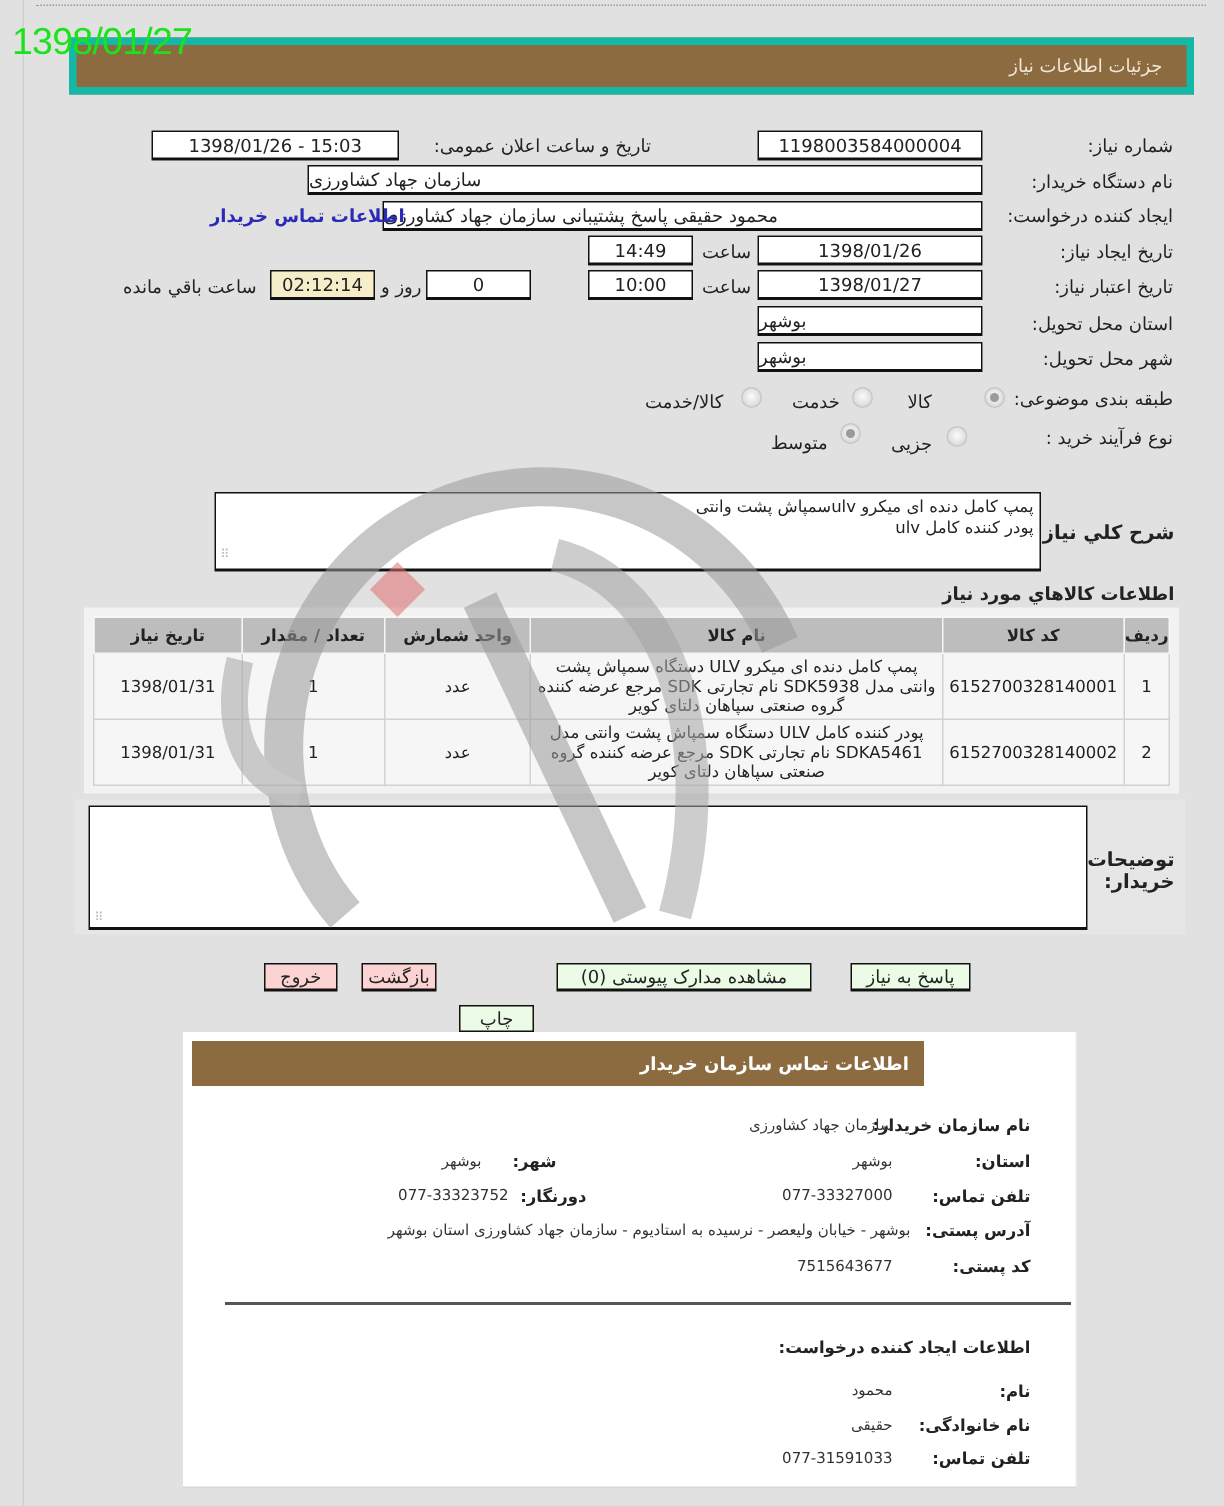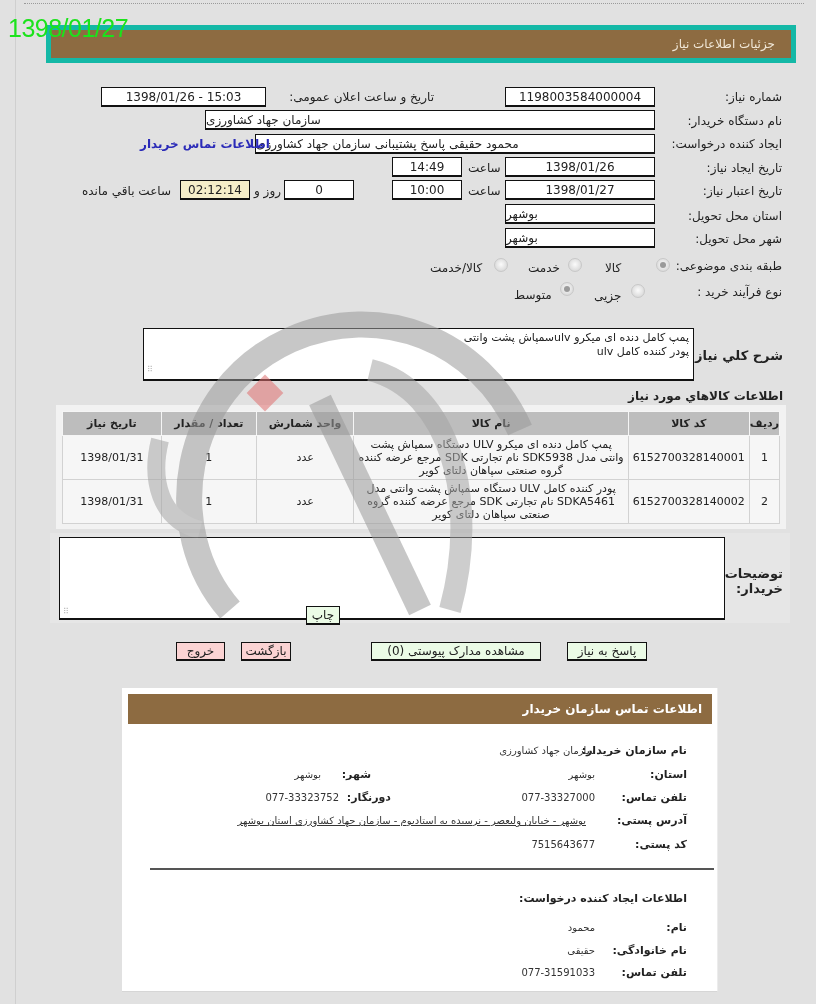--- a/index.html
+++ b/index.html
@@ -67,21 +67,21 @@
       font-size: 12px; display: flex; align-items: center; justify-content: center;
       direction: rtl; color: #222; cursor: pointer; white-space: nowrap;
     }
     .btn.green { background: #ebfbe6; }
     .btn.pink { background: #fbd3d3; }
     .contact-panel {
       left: 122px; top: 688px; width: 596px; height: 304px; background: #fff;
       border-right: 1px solid #ececec; border-bottom: 1px solid #d6d6d6;
     }
     .contact-bar {
-      position: absolute; left: 6px; top: 6px; width: 584px; height: 30px;
+      position: absolute; left: 6px; top: 6px; width: 488px; height: 30px;
       background: #8d6b41; color: #fff; font-weight: bold; font-size: 12px;
       direction: rtl; display: flex; align-items: center; padding-right: 10px;
     }
     .c-lbl { position: absolute; direction: rtl; text-align: right; font-weight: bold; font-size: 11px; color: #222; white-space: nowrap; }
     .c-val { position: absolute; direction: rtl; text-align: right; font-size: 10px; color: #333; white-space: nowrap; }
     .c-rule { position: absolute; left: 28px; top: 180px; width: 564px; height: 2px; background: #555; }
     .watermark { left: 120px; top: 280px; width: 440px; height: 360px; pointer-events: none; z-index: 1; opacity: 0.55; }
     .content { z-index: 2; }
   </style>
 </head>
@@ -194,42 +194,42 @@
   <div class="abs" style="left:50px; top:533px; width:740px; height:90px; background:#e6e6e6;"></div>
   <div class="abs lbl lbl-b" style="right:33px; top:566px; font-size:13px; line-height:15px;">
     <div>توضیحات</div>
     <div>خریدار:</div>
   </div>
   <div class="abs textarea" style="left:59px; top:537px; width:666px; height:83px;"></div>
   <span class="abs grip" style="left:63px; top:607px;">⠿</span>
 
   <div class="abs btn green" style="left:567px; top:642px; width:80px;">پاسخ به نیاز</div>
   <div class="abs btn green" style="left:371px; top:642px; width:170px;">مشاهده مدارک پیوستی (0)</div>
-  <div class="abs btn green" style="left:306px; top:606px; width:34px;">چاپ</div>
+  <div class="abs btn green" style="left:306px; top:670px; width:50px;">چاپ</div>
   <div class="abs btn pink" style="left:241px; top:642px; width:50px;">بازگشت</div>
   <div class="abs btn pink" style="left:176px; top:642px; width:49px;font-family:Liberation Serif, serif;">خروج</div>
 
   <div class="abs contact-panel">
     <div class="contact-bar">اطلاعات تماس سازمان خریدار</div>
 
     <div class="c-lbl" style="right:30px; top:56px;">نام سازمان خریدار:</div>
     <div class="c-val" style="right:122px; top:57px;">سازمان جهاد کشاورزی</div>
 
     <div class="c-lbl" style="right:30px; top:80px;">استان:</div>
     <div class="c-val" style="right:122px; top:81px;">بوشهر</div>
     <div class="c-lbl" style="right:346px; top:80px;">شهر:</div>
     <div class="c-val" style="right:396px; top:81px;">بوشهر</div>
 
     <div class="c-lbl" style="right:30px; top:103px;">تلفن تماس:</div>
     <div class="c-val" style="right:122px; top:104px;">077-33327000</div>
     <div class="c-lbl" style="right:326px; top:103px;">دورنگار:</div>
     <div class="c-val" style="right:378px; top:104px;">077-33323752</div>
 
     <div class="c-lbl" style="right:30px; top:126px;">آدرس پستی:</div>
-    <div class="c-val" style="right:131px; top:127px;text-decoration:underline;">بوشهر - خیابان ولیعصر - نرسیده به استادیوم - سازمان جهاد کشاورزی استان بوشهر</div>
+    <div class="c-val" style="right:110px; top:127px;">بوشهر - خیابان ولیعصر - نرسیده به استادیوم - سازمان جهاد کشاورزی استان بوشهر</div>
 
     <div class="c-lbl" style="right:30px; top:150px;">کد پستی:</div>
     <div class="c-val" style="right:122px; top:151px;">7515643677</div>
 
     <div class="c-rule"></div>
 
     <div class="c-lbl" style="right:30px; top:204px;">اطلاعات ایجاد کننده درخواست:</div>
 
     <div class="c-lbl" style="right:30px; top:233px;">نام:</div>
     <div class="c-val" style="right:122px; top:234px;">محمود</div>

